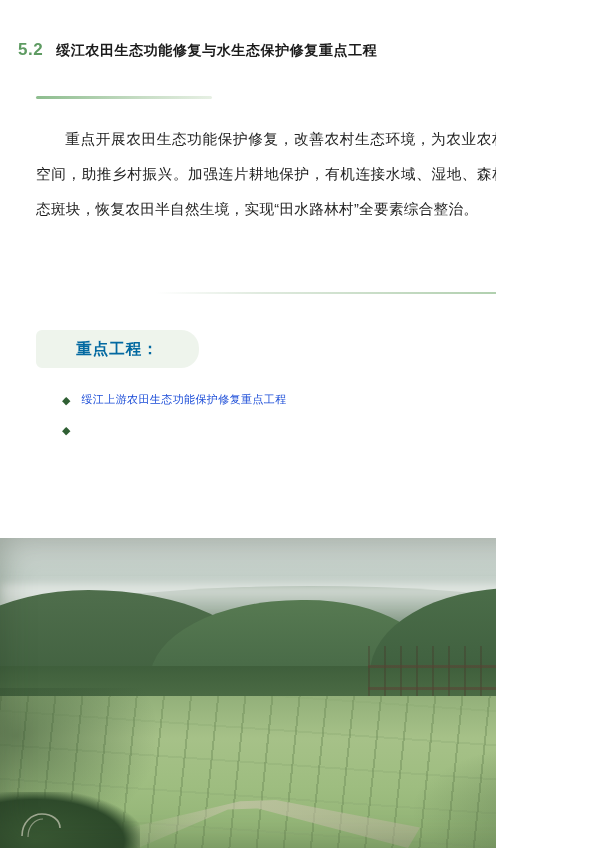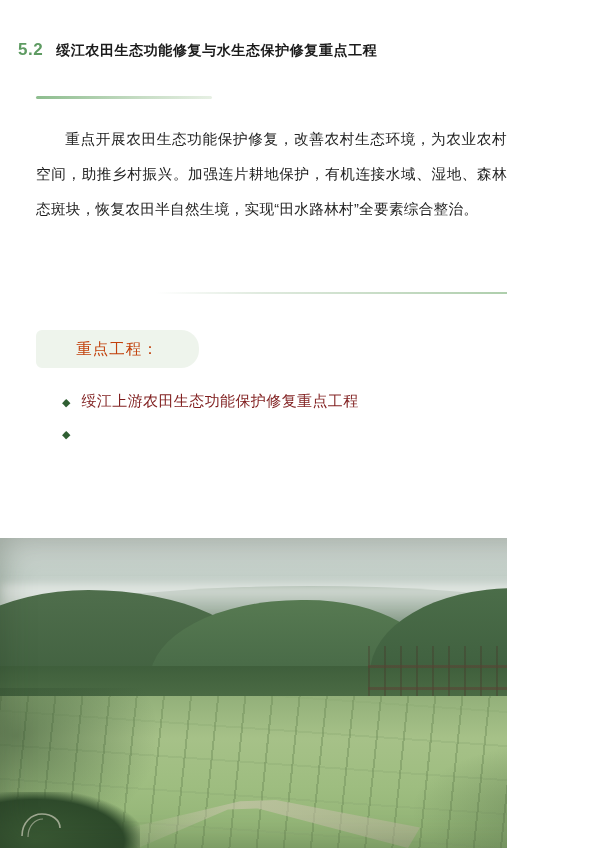--- a/index.html
+++ b/index.html
@@ -14,21 +14,20 @@
     overflow: hidden;
     position: relative;
   }
 
   .page {
     position: relative;
     width: 496px;
     height: 848px;
     background: #ffffff;
     overflow: hidden;
-    padding-left: 11px;
   }
 
   
   .heading-row {
     position: absolute;
     left: 0;
     top: 40px;
     width: 600px;
     display: flex;
     align-items: baseline;
@@ -91,23 +90,23 @@
     top: 330px;
     width: 163px;
     height: 38px;
     background: #eef4ec;
     border-radius: 6px 18px 18px 6px;
     display: flex;
     align-items: center;
     justify-content: center;
   }
   .key-box-label {
-    color: #c2410c;
+    color: #0369a1;
     font-size: 15.5px;
-    font-weight: normal;
+    font-weight: bold;
     letter-spacing: 1px;
   }
 
   
   .bullets {
     position: absolute;
     left: 62px;
     top: 392px;
     width: 500px;
   }
@@ -117,22 +116,22 @@
     margin-bottom: 17px;
   }
   .bullet-mark {
     color: #2f5f33;
     font-size: 11px;
     margin-right: 11px;
     line-height: 1;
     transform: translateY(1px);
   }
   .bullet-text {
-    color: #7f1d1d;
-    font-size: 15px;
+    color: #1d4ed8;
+    font-size: 11px;
     letter-spacing: 0.4px;
   }
 
   
   .photo {
     position: absolute;
     left: 0;
     top: 538px;
     width: 600px;
     height: 310px;

